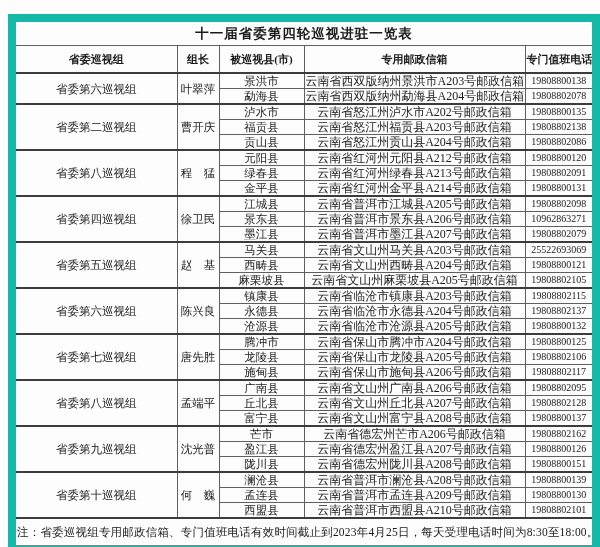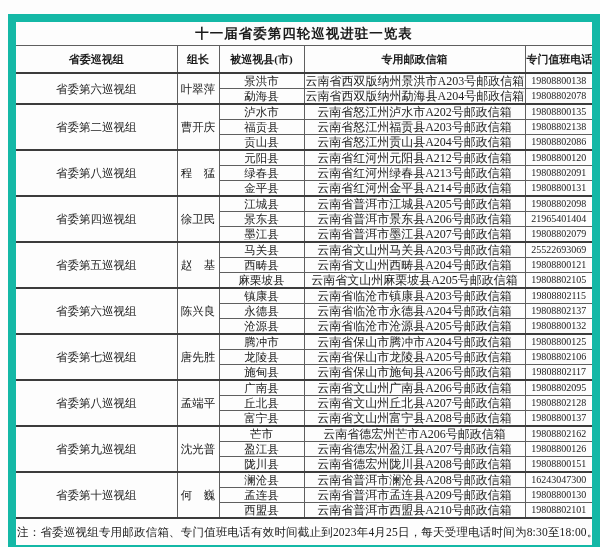--- a/index.html
+++ b/index.html
@@ -132,21 +132,21 @@
       <tr class="group-start">
         <td class="group-cell" rowspan="3">省委第四巡视组</td>
         <td class="leader-cell" rowspan="3">徐卫民</td>
         <td class="county-cell">江城县</td>
         <td class="mailbox-cell">云南省普洱市江城县A205号邮政信箱</td>
         <td class="phone-cell">19808802098</td>
       </tr>
       <tr>
         <td class="county-cell">景东县</td>
         <td class="mailbox-cell">云南省普洱市景东县A206号邮政信箱</td>
-        <td class="phone-cell">21965401404</td>
+        <td class="phone-cell">10962863271</td>
       </tr>
       <tr>
         <td class="county-cell">墨江县</td>
         <td class="mailbox-cell">云南省普洱市墨江县A207号邮政信箱</td>
         <td class="phone-cell">19808802079</td>
       </tr>
       <tr class="group-start">
         <td class="group-cell" rowspan="3">省委第五巡视组</td>
         <td class="leader-cell" rowspan="3">赵　基</td>
         <td class="county-cell">马关县</td>
@@ -229,21 +229,21 @@
       <tr>
         <td class="county-cell">陇川县</td>
         <td class="mailbox-cell">云南省德宏州陇川县A208号邮政信箱</td>
         <td class="phone-cell">19808800151</td>
       </tr>
       <tr class="group-start">
         <td class="group-cell" rowspan="3">省委第十巡视组</td>
         <td class="leader-cell" rowspan="3">何　巍</td>
         <td class="county-cell">澜沧县</td>
         <td class="mailbox-cell">云南省普洱市澜沧县A208号邮政信箱</td>
-        <td class="phone-cell">16243047300</td>
+        <td class="phone-cell">19808800139</td>
       </tr>
       <tr>
         <td class="county-cell">孟连县</td>
         <td class="mailbox-cell">云南省普洱市孟连县A209号邮政信箱</td>
         <td class="phone-cell">19808800130</td>
       </tr>
       <tr>
         <td class="county-cell">西盟县</td>
         <td class="mailbox-cell">云南省普洱市西盟县A210号邮政信箱</td>
         <td class="phone-cell">19808802101</td>

